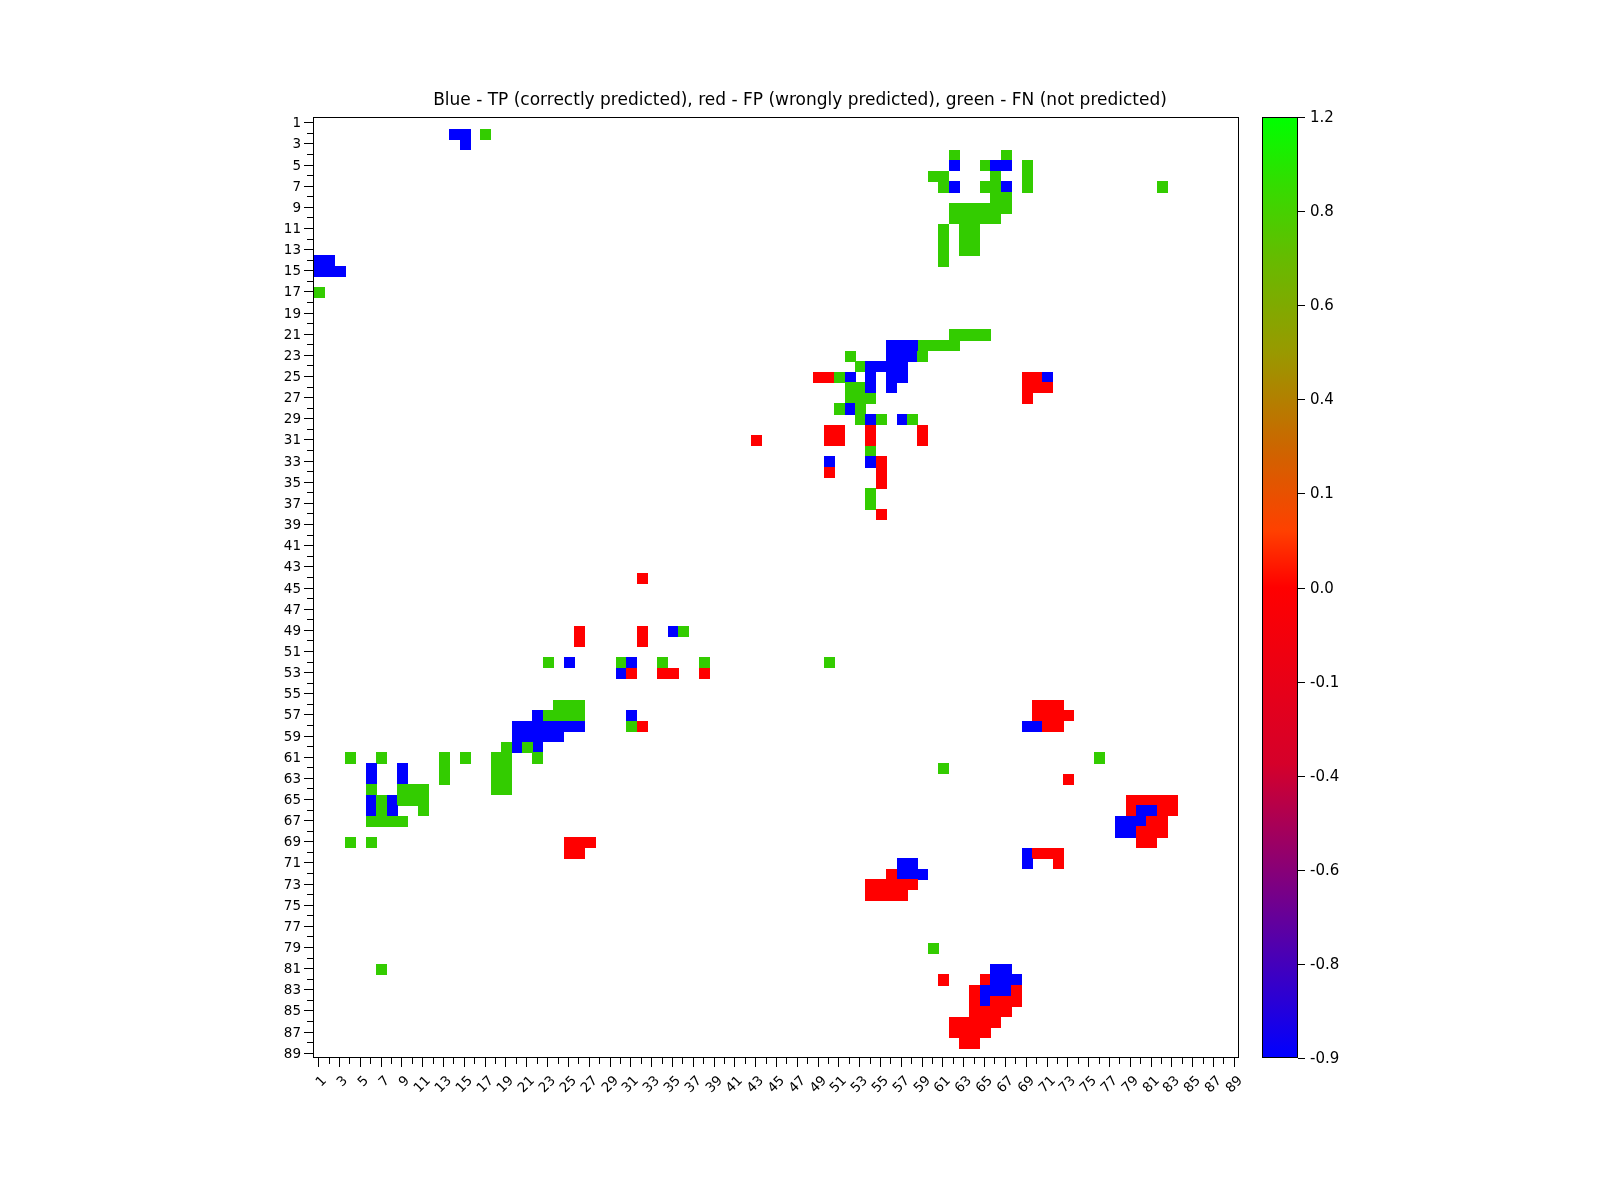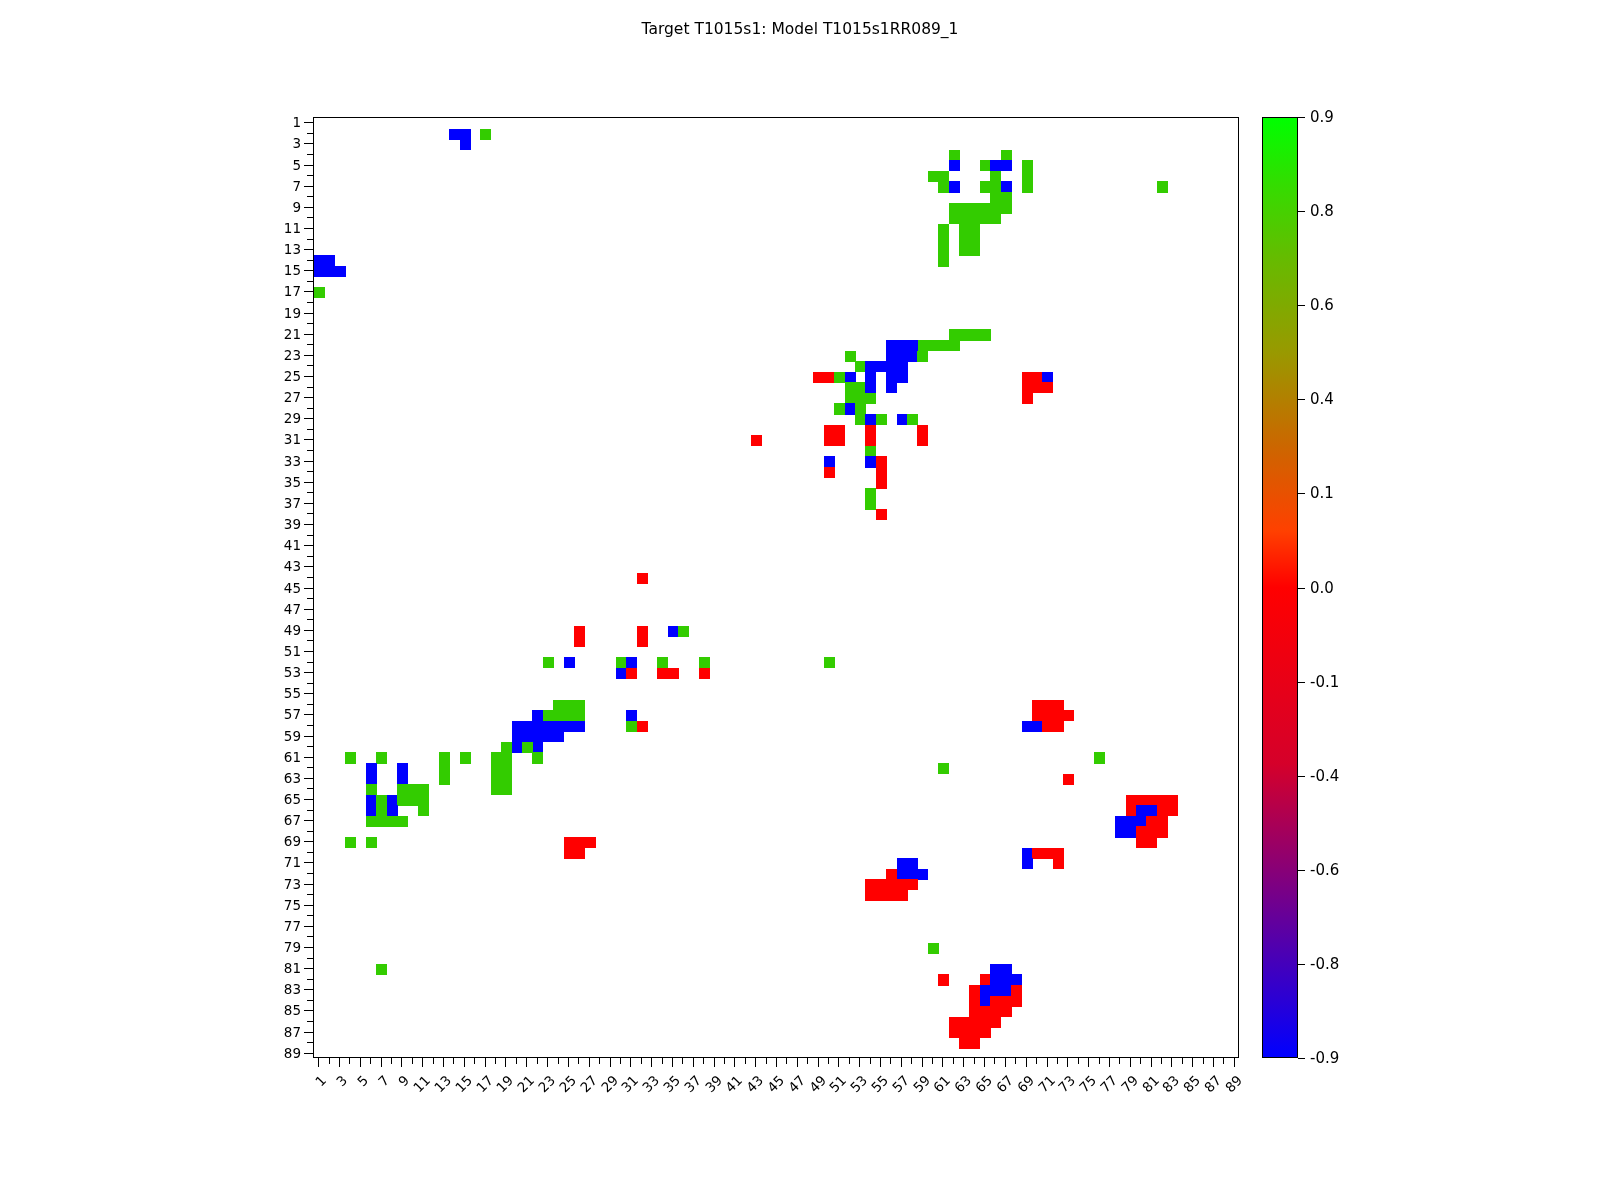--- a/index.html
+++ b/index.html
@@ -46,23 +46,23 @@
           #00ff00 100%);}
   .cbtick{position:absolute;background:#000;width:7px;height:1px;}
   .cblabel{position:absolute;font-size:15px;color:#000;white-space:nowrap;}
 </style>
 </head>
 <body>
 
 <div id="stage">
 
   <div class="title-block">
-    <div class="title-line">Target T1015s1: Model T1015s1RR089_1</div>
   </div>
 
+  <div class="legend-line">Blue - TP (correctly predicted), red - FP (wrongly predicted), green - FN (not predicted)</div>
 
   <div id="plot">
     <div id="cells">
         <div class="cell" style="left: 135.258px; top: 10.573px; width: 11.0045px; height: 11.173px; background: rgb(0, 0, 255);"></div>
         <div class="cell" style="left: 145.663px; top: 10.573px; width: 11.0045px; height: 11.173px; background: rgb(0, 0, 255);"></div>
         <div class="cell" style="left: 166.472px; top: 10.573px; width: 11.0045px; height: 11.173px; background: rgb(51, 204, 0);"></div>
         <div class="cell" style="left: 145.663px; top: 21.1461px; width: 11.0045px; height: 11.173px; background: rgb(0, 0, 255);"></div>
         <div class="cell" style="left: 634.674px; top: 31.7191px; width: 11.0045px; height: 11.173px; background: rgb(51, 204, 0);"></div>
         <div class="cell" style="left: 686.697px; top: 31.7191px; width: 11.0045px; height: 11.173px; background: rgb(51, 204, 0);"></div>
         <div class="cell" style="left: 634.674px; top: 42.2921px; width: 11.0045px; height: 11.173px; background: rgb(0, 0, 255);"></div>
@@ -635,21 +635,21 @@
       <div class="tick xtick major" style="left: 1213px; top: 1058px;"></div>
       <div class="xlabel" style="left: 1186.99px; top: 1072px; width: 26px; text-align: right;">87</div>
       <div class="tick xtick" style="left: 1223px; top: 1058px;"></div>
       <div class="tick xtick major" style="left: 1234px; top: 1058px;"></div>
       <div class="xlabel" style="left: 1207.8px; top: 1072px; width: 26px; text-align: right;">89</div>
     </div>
 
   <div id="cbar"></div>
   <div id="cbaxis">
       <div class="cbtick" style="left: 1298px; top: 117px;"></div>
-      <div class="cblabel" style="left: 1310px; top: 108px;">0.9</div>
+      <div class="cblabel" style="left: 1310px; top: 108px;">1.2</div>
       <div class="cbtick" style="left: 1298px; top: 211px;"></div>
       <div class="cblabel" style="left: 1310px; top: 202.1px;">0.8</div>
       <div class="cbtick" style="left: 1298px; top: 305px;"></div>
       <div class="cblabel" style="left: 1310px; top: 296.2px;">0.6</div>
       <div class="cbtick" style="left: 1298px; top: 399px;"></div>
       <div class="cblabel" style="left: 1310px; top: 390.3px;">0.4</div>
       <div class="cbtick" style="left: 1298px; top: 493px;"></div>
       <div class="cblabel" style="left: 1310px; top: 484.4px;">0.1</div>
       <div class="cbtick" style="left: 1298px; top: 588px;"></div>
       <div class="cblabel" style="left: 1310px; top: 578.5px;">0.0</div>

